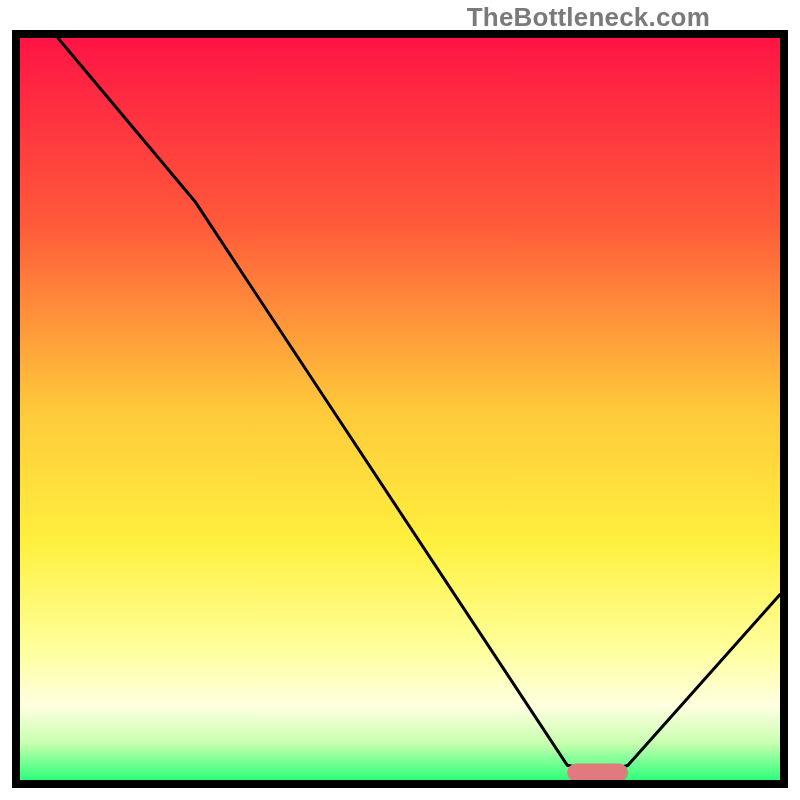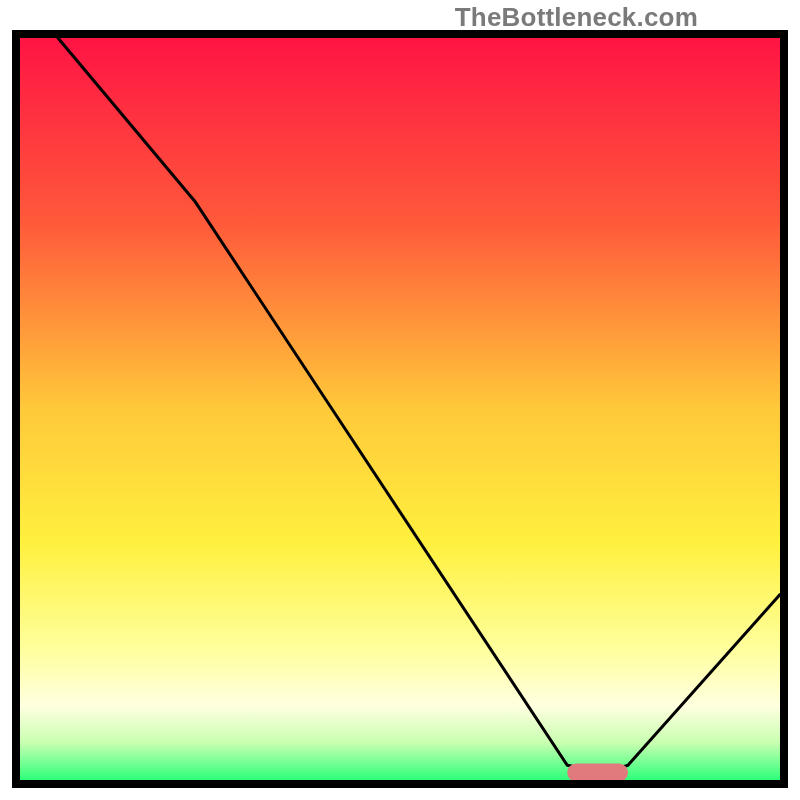--- a/index.html
+++ b/index.html
@@ -8,20 +8,21 @@
     width: 800px;
     height: 800px;
     background: #ffffff;
     font-family: Arial, Helvetica, sans-serif;
     overflow: hidden;
   }
   .stage {
     position: relative;
     width: 708px;
     height: 800px;
+    padding-left: 12px;
   }
   .watermark {
     position: absolute;
     top: 2px;
     right: 10px;
     font-size: 26px;
     font-weight: 600;
     color: #7a7a7a;
     letter-spacing: 0.2px;
   }

